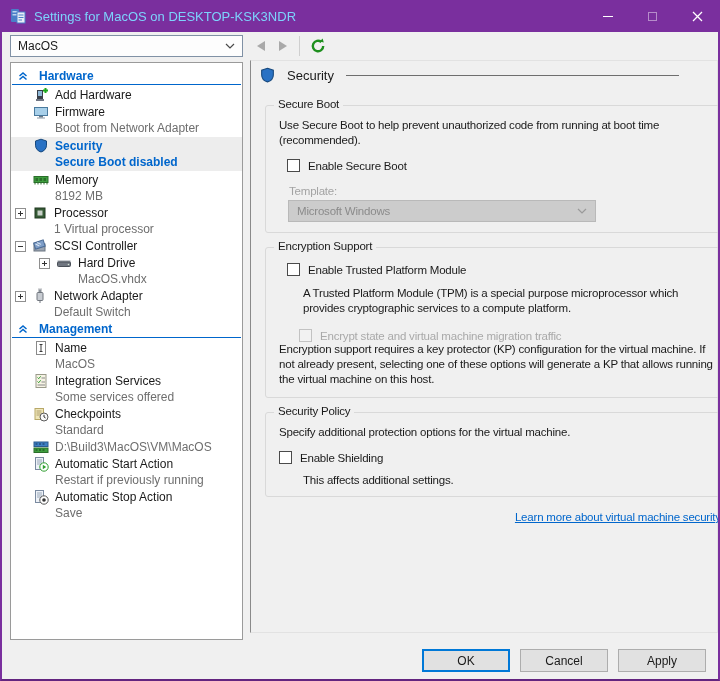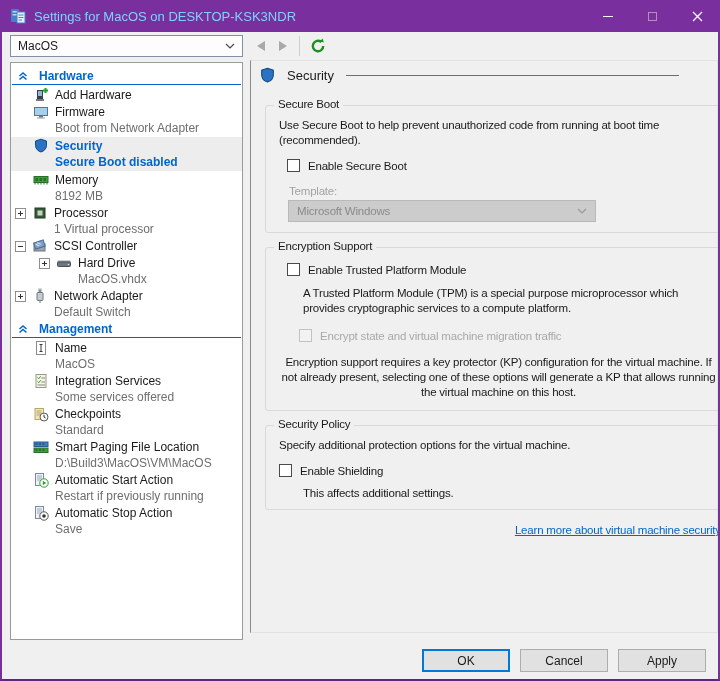--- a/index.html
+++ b/index.html
@@ -335,21 +335,20 @@
               <rect x="2.5" y="4" width="2" height="2" fill="#2a5a8e"></rect>
               <rect x="6" y="4" width="2" height="2" fill="#2a5a8e"></rect>
               <rect x="9.5" y="4" width="2" height="2" fill="#2a5a8e"></rect>
               <rect x="1" y="9" width="14" height="4.5" fill="#3e9e3e" stroke="#2a6e2a"></rect>
               <rect x="2.5" y="10" width="2" height="2" fill="#2a6e2a"></rect>
               <rect x="6" y="10" width="2" height="2" fill="#2a6e2a"></rect>
               <rect x="9.5" y="10" width="2" height="2" fill="#2a6e2a"></rect>
             </svg>
           </span>
         <div class="sb-text">
-          <div class="sb-label">Smart Paging File Location</div>
           <div class="sb-sub">D:\Build3\MacOS\VM\MacOS</div>
         </div>
       </div>
 
       <div class="sb-item">
         <span class="sb-icon">
             <svg width="16" height="16" viewBox="0 0 16 16">
               <rect x="2.5" y="1.5" width="8" height="12" fill="#eef2f8" stroke="#7a8aa0"></rect>
               <path d="M4 4h5M4 6h5M4 8h4" stroke="#9aa8b8"></path>
               <circle cx="11" cy="11" r="4.2" fill="#fff" stroke="#2f9e2f"></circle>
@@ -411,21 +410,21 @@
           <span class="group-title">Encryption Support</span>
           <div class="cb-row" style="margin-top:3px;text-align:center;">
             <span class="cb"></span>
             <span class="cb-label">Enable Trusted Platform Module</span>
           </div>
           <div class="txt indent16">A Trusted Platform Module (TPM) is a special purpose microprocessor which provides cryptographic services to a compute platform.</div>
           <div class="cb-row indent2">
             <span class="cb disabled"></span>
             <span class="cb-label disabled">Encrypt state and virtual machine migration traffic</span>
           </div>
-          <div class="txt" style="margin-top:13px;text-align:center;">Encryption support requires a key protector (KP) configuration for the virtual machine. If not already present, selecting one of these options will generate a KP that allows running the virtual machine on this host.</div>
+          <div class="txt" style="">Encryption support requires a key protector (KP) configuration for the virtual machine. If not already present, selecting one of these options will generate a KP that allows running the virtual machine on this host.</div>
         </div>
 
         <div class="group">
           <span class="group-title">Security Policy</span>
           <div class="txt">Specify additional protection options for the virtual machine.</div>
           <div class="cb-row" style="margin-left:5px;">
             <span class="cb"></span>
             <span class="cb-label">Enable Shielding</span>
           </div>
           <div class="note">This affects additional settings.</div>

